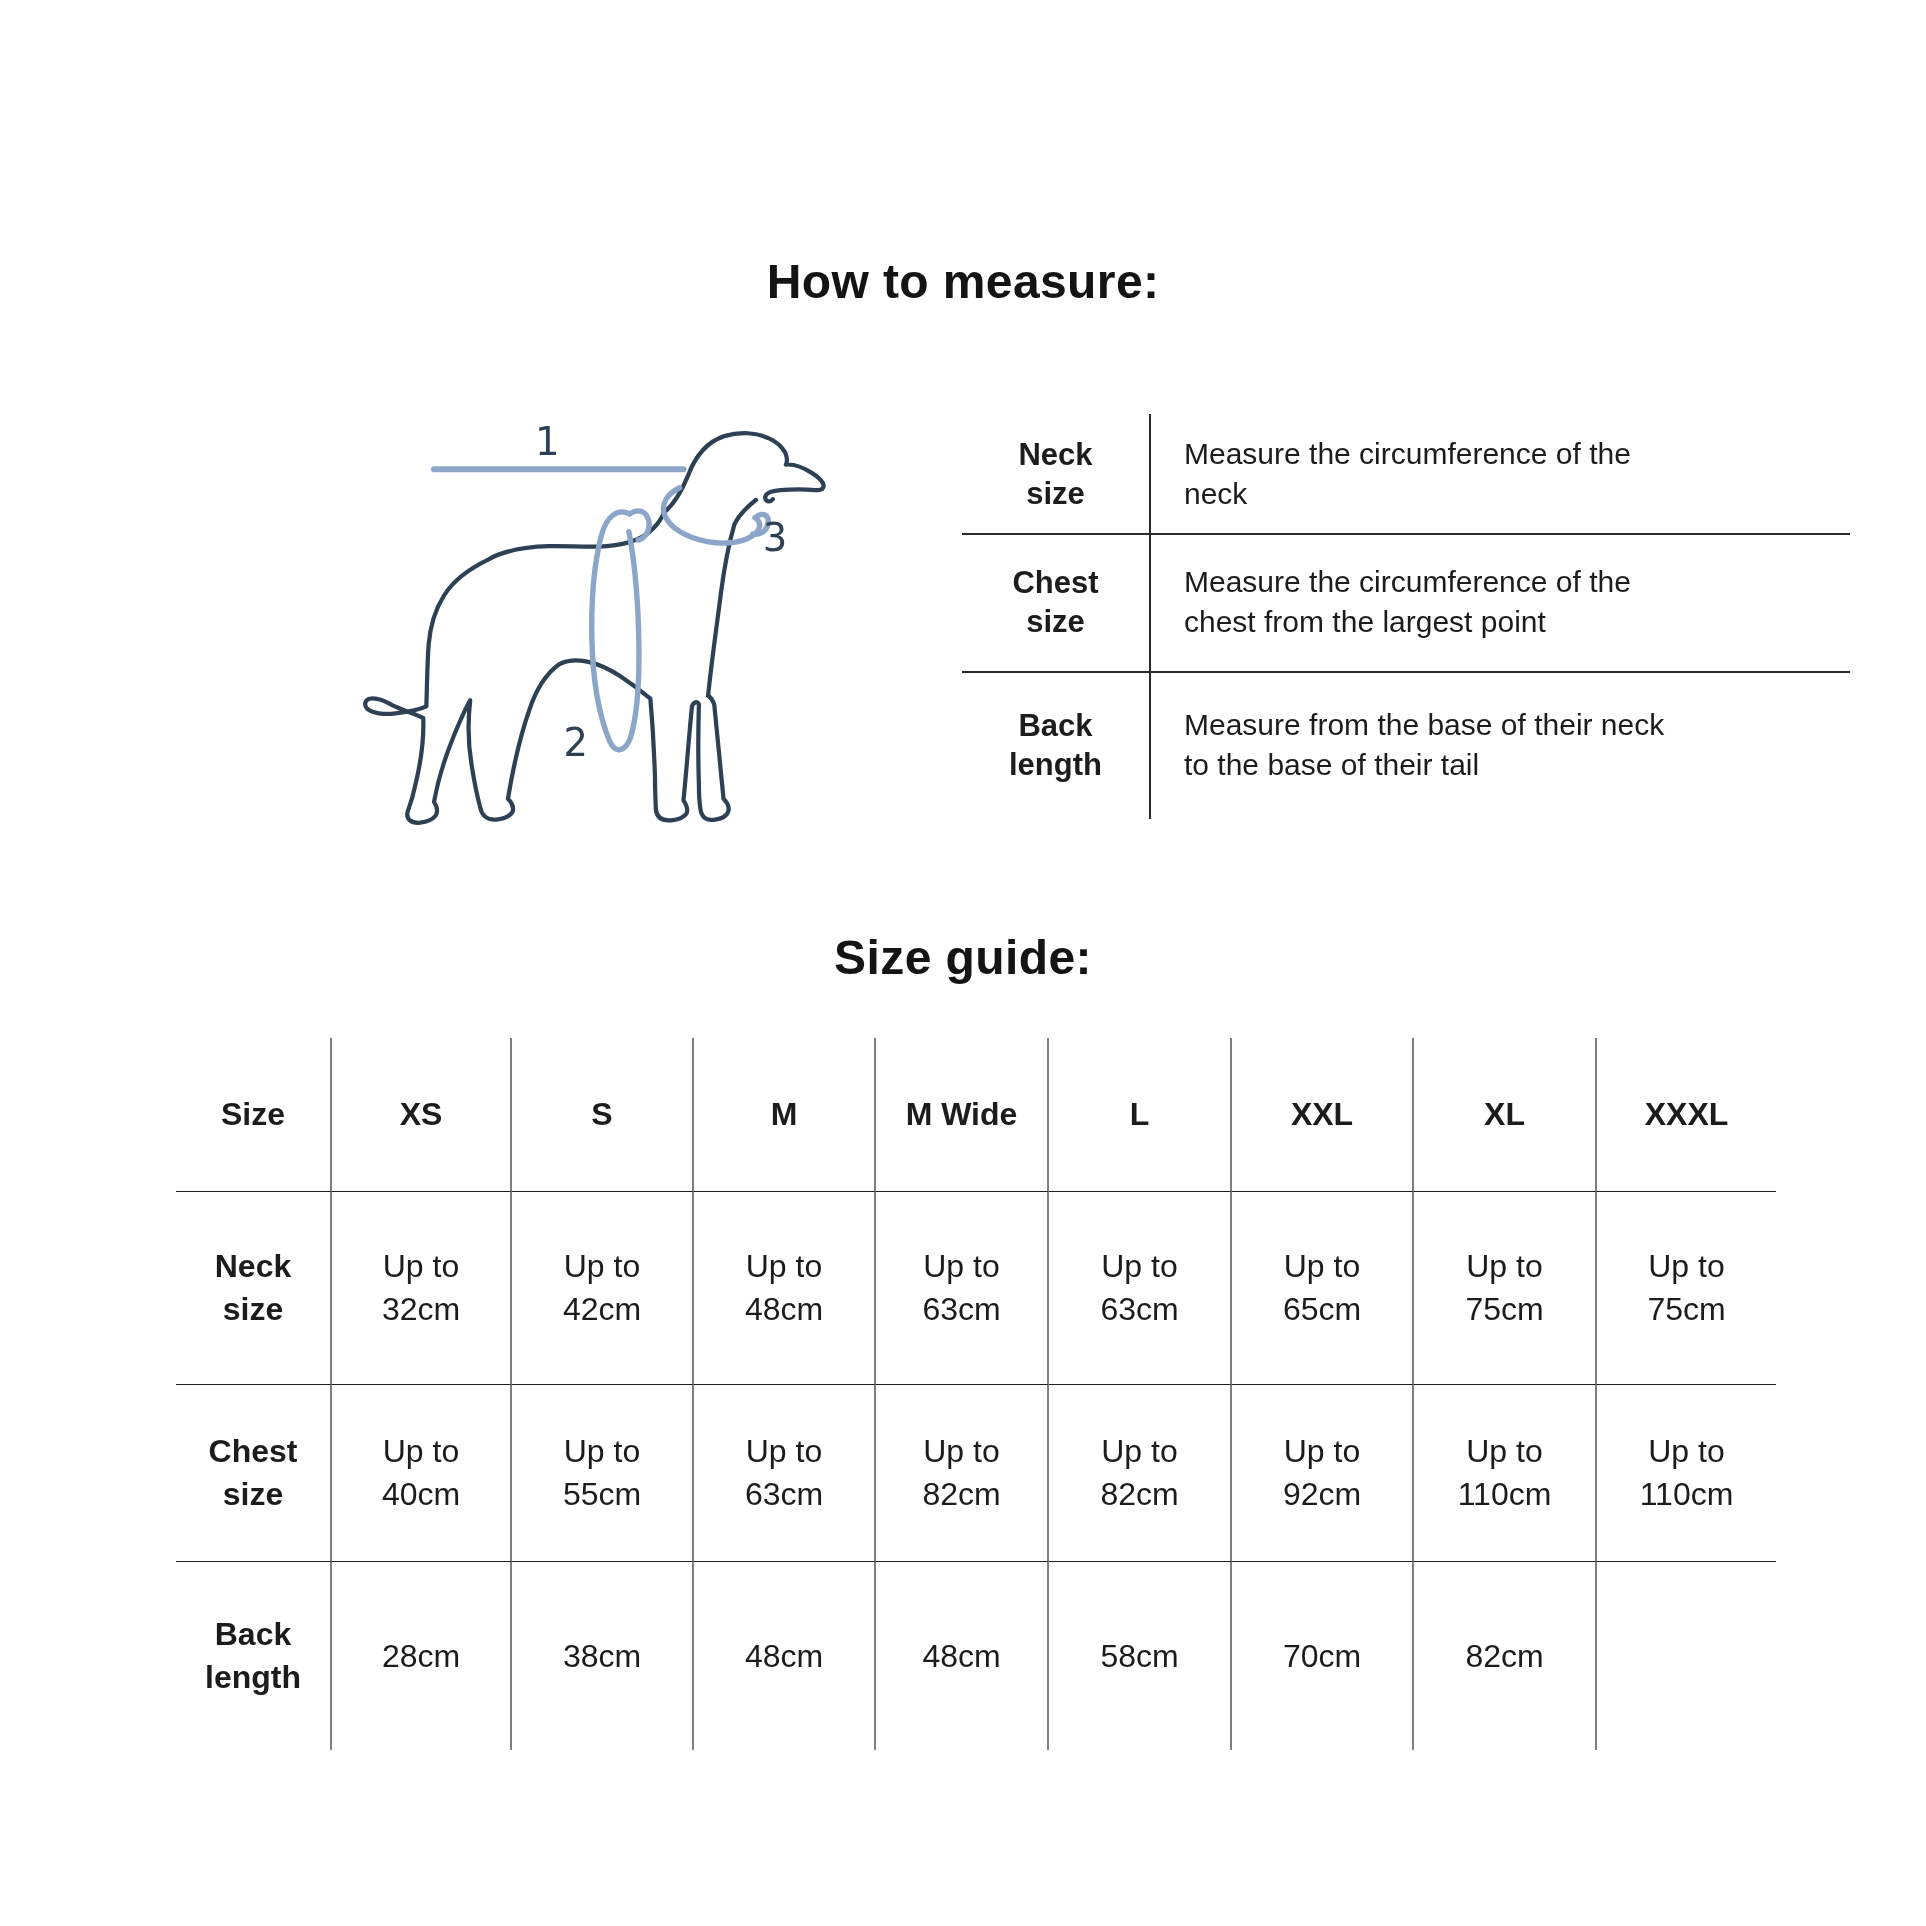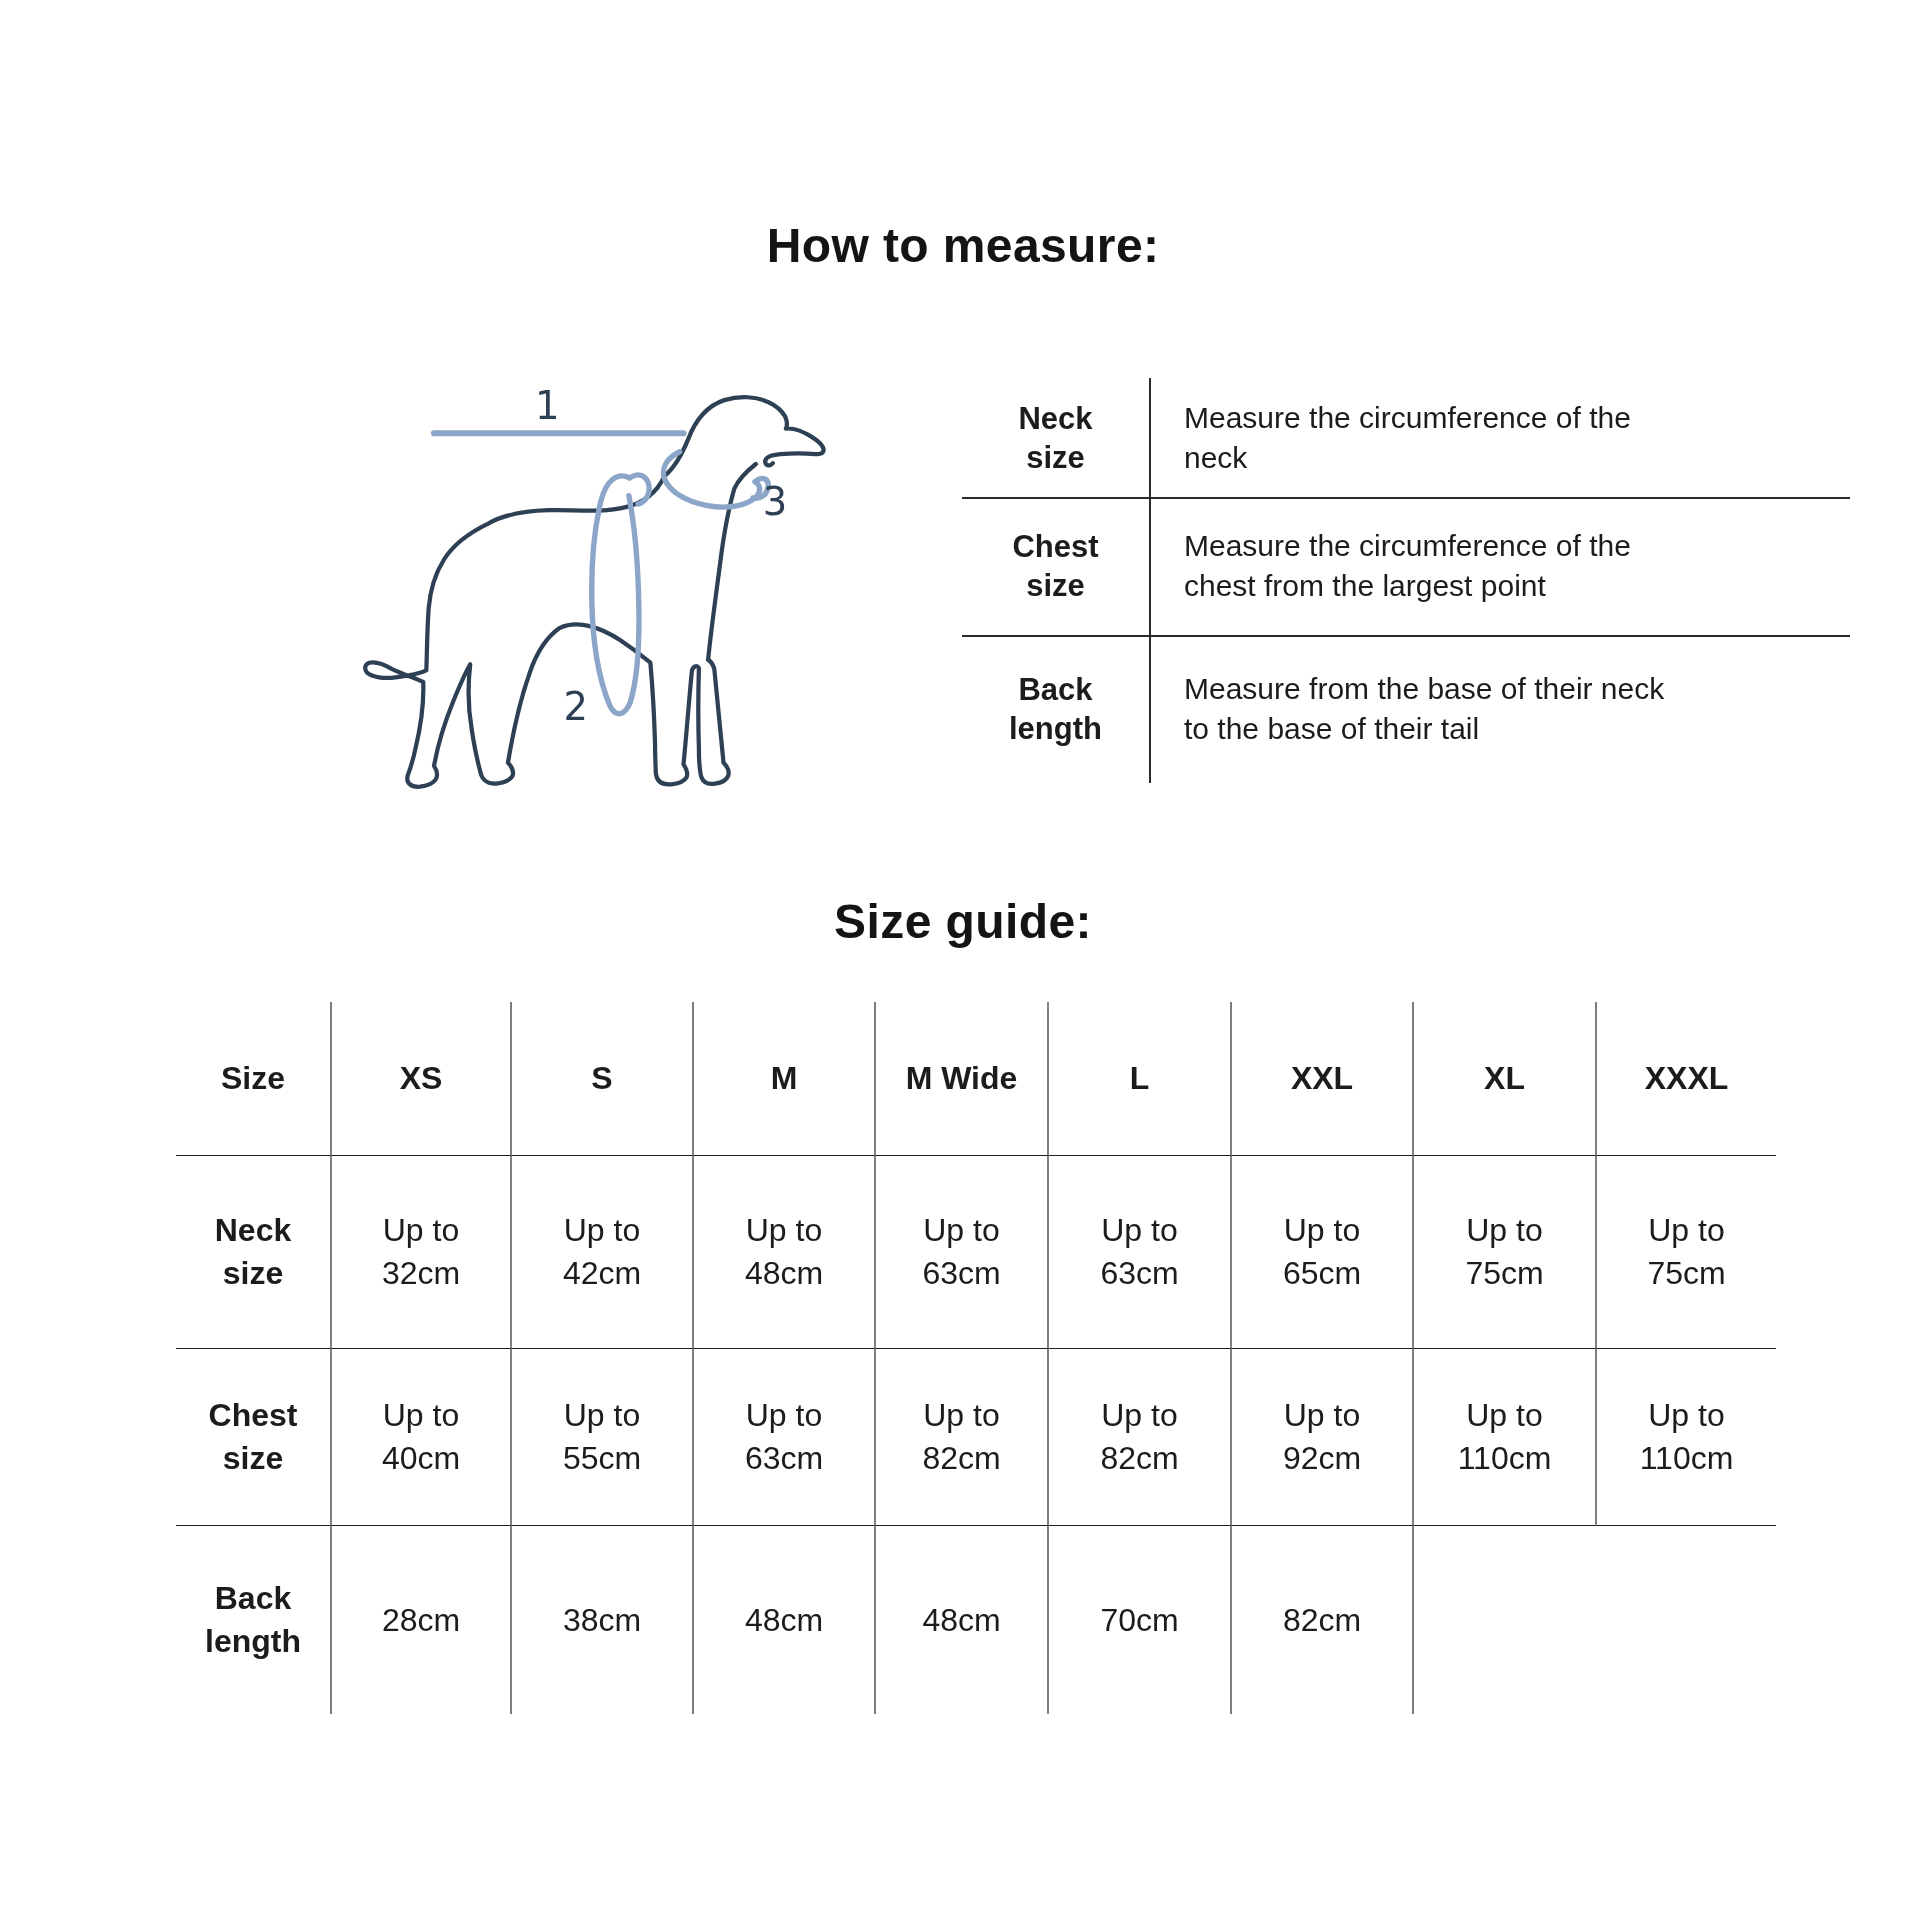--- a/index.html
+++ b/index.html
@@ -1,20 +1,20 @@
 <!DOCTYPE html>
 <html style="font-size:12.3px"><head>
 <meta charset="utf-8">
 <style>
   html,body{margin:0;padding:0;background:#ffffff;}
   #canvas{
     position:relative;width:1926px;height:1926px;background:#ffffff;overflow:hidden;
     font-family:"Liberation Sans", sans-serif;color:#1c1c1c;
   }
-  .abs{position:absolute;}
+  .abs{position:absolute;margin-top:36px;}
   .section-title{
     left:0;right:0;text-align:center;
     font-size:48px;font-weight:bold;letter-spacing:0.4px;color:#141414;
   }
   
   .legend{left:146px;top:451px;}
   .legend-item{font-size:35px;line-height:40px;margin-bottom:16px;white-space:nowrap;}
   .legend-num{font-weight:bold;margin-right:10.8px;}
   
   .dog-wrap{left:347px;top:362px;width:539px;height:432px;}
@@ -217,18 +217,19 @@
 110cm</div>
     <div class="st-cell b-b">Up to
 110cm</div>
 
     <div class="st-cell bold b-r">Back
 length</div>
     <div class="st-cell b-r">28cm</div>
     <div class="st-cell b-r">38cm</div>
     <div class="st-cell b-r">48cm</div>
     <div class="st-cell b-r">48cm</div>
+    <div class="st-cell b-r">58cm</div>
     <div class="st-cell b-r">70cm</div>
     <div class="st-cell b-r">82cm</div>
   </div>
 
 </div>
 
 
 </body></html>

